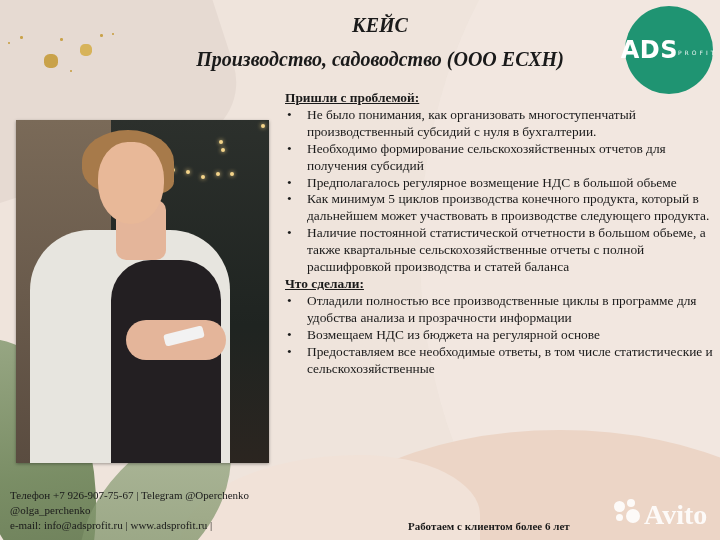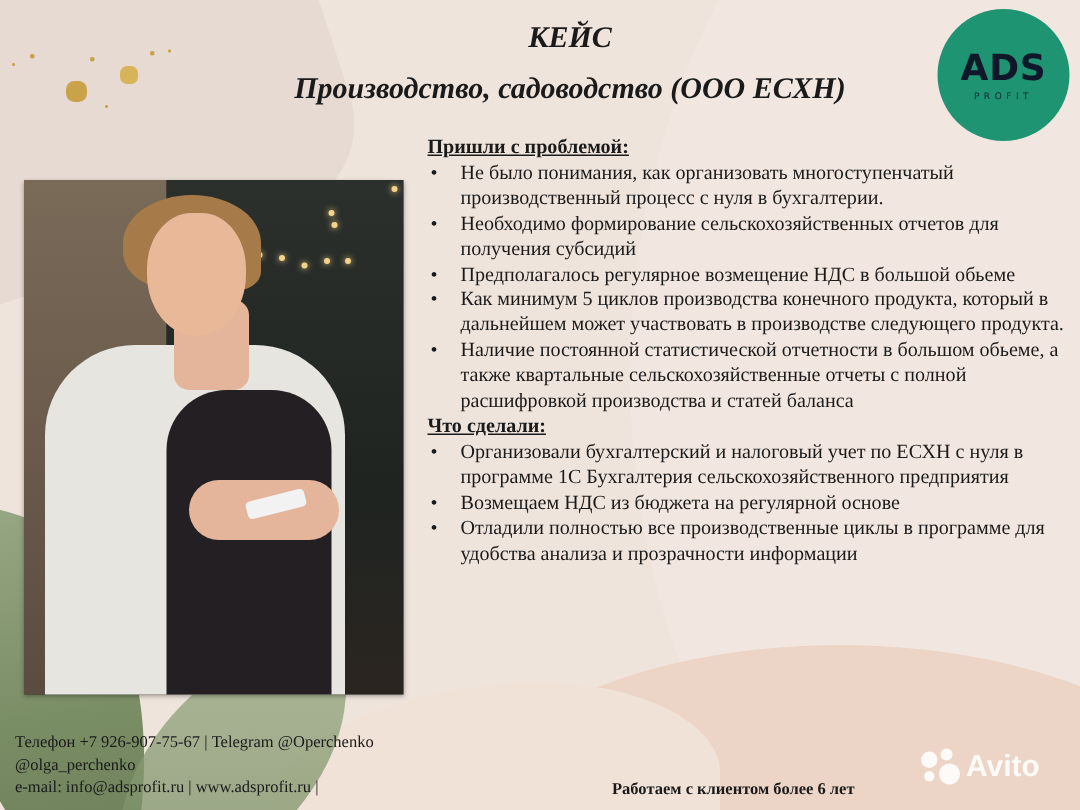--- a/index.html
+++ b/index.html
@@ -37,22 +37,22 @@
   }
   .glitter { position:absolute; border-radius:40%; background:#c9a24a; }
 
   .title {
     position:absolute; left:180px; width:400px; text-align:center;
     font-style:italic; font-weight:bold; font-size:20px;
   }
   .logo {
     position:absolute; left:625px; top:6px; width:88px; height:88px;
     border-radius:50%; background:#1f9472;
-    display:flex; flex-direction:column; align-items:center; justify-content:center;
-    color:#0f172a; font-family:"DejaVu Sans", sans-serif;
+    display:flex; flex-direction:row; align-items:center; justify-content:center;
+    color:#ffffff; font-family:"DejaVu Sans", sans-serif;
   }
   .logo .big { font-weight:bold; font-size:24px; letter-spacing:0.5px; line-height:24px; }
   .logo .small { font-size:6px; letter-spacing:3px; margin-top:4px; opacity:0.9; }
 
   .photo {
     position:absolute; left:16px; top:120px; width:253px; height:343px;
     background:#3a3530; overflow:hidden; box-shadow:0 1px 3px rgba(0,0,0,0.35);
   }
   .ph-wall { position:absolute; left:0; top:0; width:95px; height:343px; background:linear-gradient(180deg,#7a6a58,#5a4c40); }
   .ph-back { position:absolute; left:95px; top:0; width:158px; height:343px; background:linear-gradient(180deg,#2c302c,#1f2421 60%,#2b2520); }
@@ -76,22 +76,22 @@
 
   .contacts {
     position:absolute; left:10px; top:488px; width:290px;
     font-size:11px; line-height:15px;
   }
   .footer-note {
     position:absolute; left:408px; top:520px;
     font-weight:bold; font-size:11px;
   }
   .avito {
-    position:absolute; left:614px; top:499px; display:flex; align-items:center;
-    color:rgba(255,255,255,0.88); font-family:Liberation Sans, sans-serif; font-size:20px; font-weight:bold;
+    position:absolute; left:614px; top:499px; display:flex; 
+    color:rgba(255,255,255,0.88); font-family:Liberation Serif, serif; font-size:28px; font-weight:bold;
   }
   .avito-dots { position:relative; width:28px; height:24px; margin-right:2px; }
   .avito-dots span { position:absolute; border-radius:50%; background:rgba(255,255,255,0.88); }
 </style>
 </head>
 <body>
 
 <div class="bg-wash-left"></div>
 <div class="bg-swoosh"></div>
 <div class="bg-blob-bottom"></div>
@@ -134,37 +134,37 @@
   <div class="ph-hair"></div>
   <div class="ph-face"></div>
   <div class="ph-hands"></div>
   <div class="ph-phone"></div>
 </div>
 
 <div class="content">
   <div>
     <div class="section-title">Пришли с проблемой:</div>
     <ul>
-      <li>Не было понимания, как организовать многоступенчатый производственный процесс с нуля в бухгалтерии.</li>
+      <li>Не было понимания, как организовать многоступенчатый производственный субсидий с нуля в бухгалтерии.</li>
       <li>Необходимо формирование сельскохозяйственных отчетов для получения субсидий</li>
       <li>Предполагалось регулярное возмещение НДС в большой обьеме</li>
     </ul>
   </div>
   <div>
     <ul>
       <li>Как минимум 5 циклов производства конечного продукта, который в дальнейшем может участвовать в производстве следующего продукта.</li>
       <li>Наличие постоянной статистической отчетности в большом обьеме, а также квартальные сельскохозяйственные отчеты с полной расшифровкой производства и статей баланса</li>
     </ul>
   </div>
   <div>
     <div class="section-title">Что сделали:</div>
     <ul>
-      <li>Организовали бухгалтерский и налоговый учет по ЕСХН с нуля в программе 1С Бухгалтерия сельскохозяйственного предприятия</li>
+      <li>Отладили полностью все производственные циклы в программе для удобства анализа и прозрачности информации</li>
       <li>Возмещаем НДС из бюджета на регулярной основе</li>
-      <li>Отладили полностью все производственные циклы в программе для удобства анализа и прозрачности информации</li>
+      <li>Предоставляем все необходимые ответы, в том числе статистические и сельскохозяйственные</li>
     </ul>
   </div>
 </div>
 
 <div class="contacts">
   <div>Телефон  +7 926-907-75-67  | Telegram  @Operchenko</div>
   <div>@olga_perchenko</div>
   <div>e-mail:  info@adsprofit.ru | www.adsprofit.ru |</div>
 </div>
 

